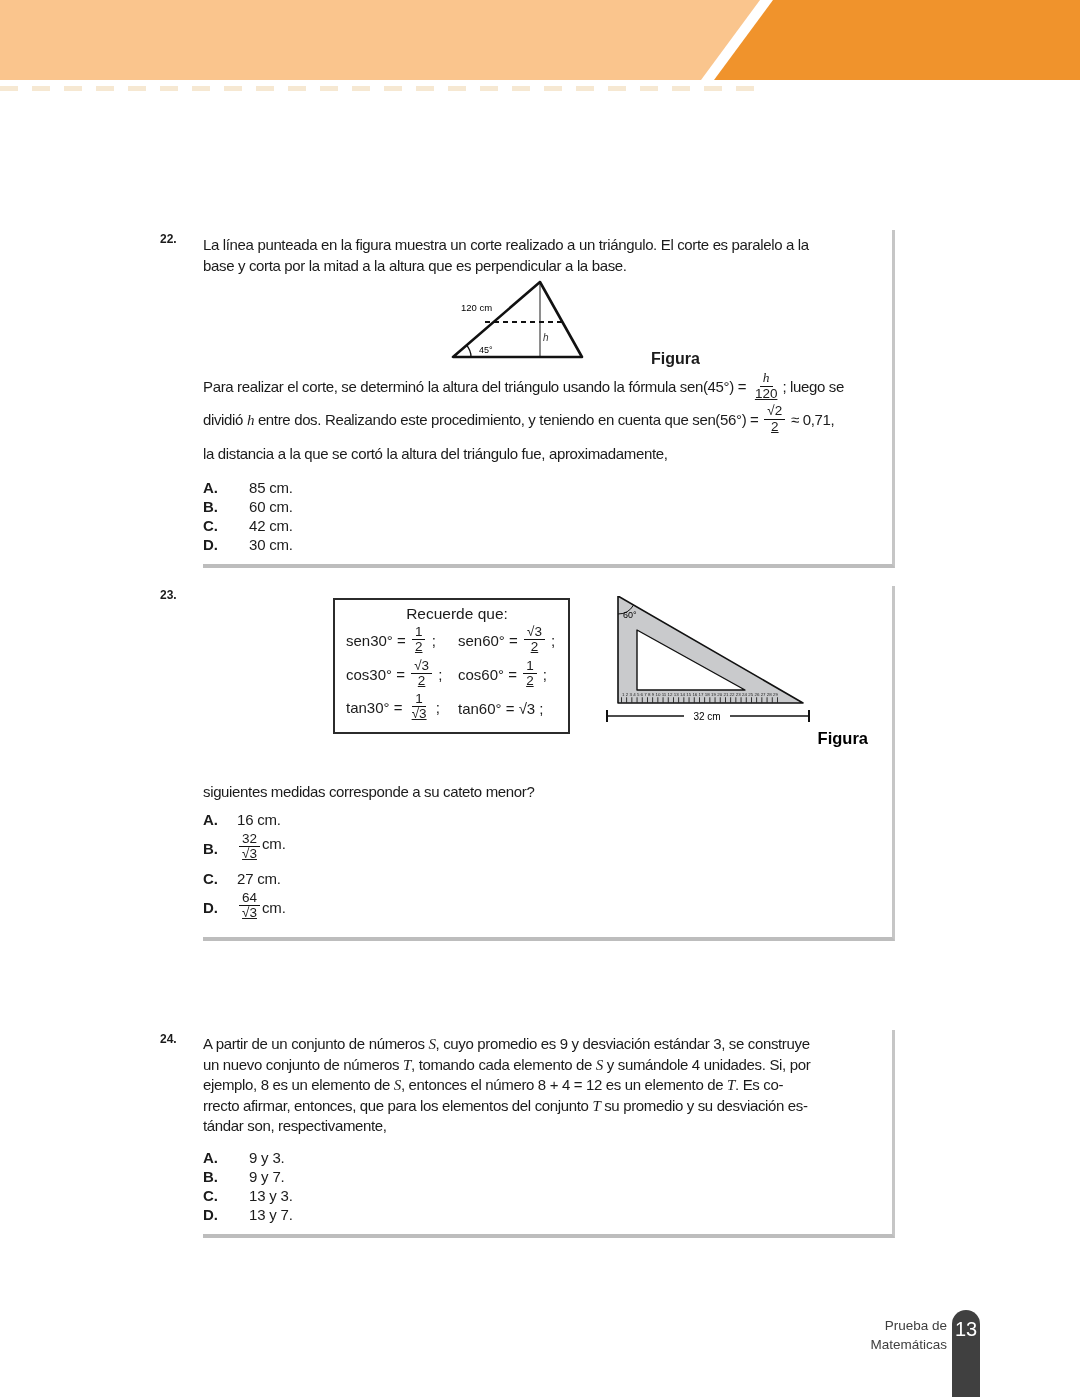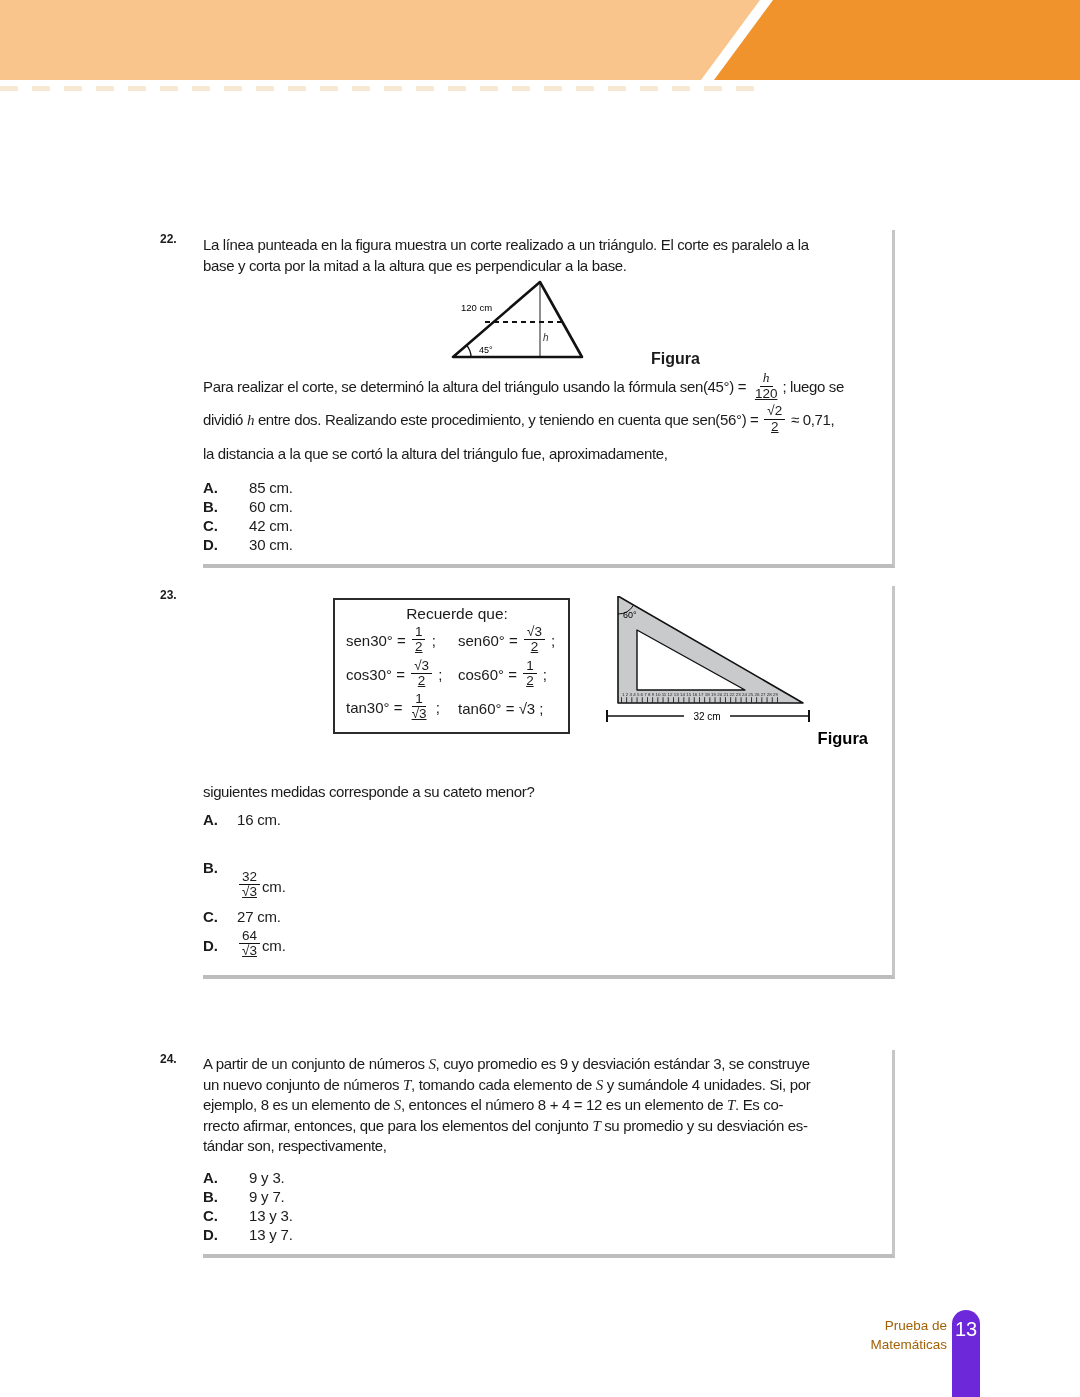--- a/index.html
+++ b/index.html
@@ -37,23 +37,23 @@
   #row23{position:relative;height:158px;margin-top:6px;}
   #recall{position:absolute;left:130px;top:2px;width:222px;border:2px solid #2b2b2b;
           padding:5px 0 8px 11px;font-size:15px;}
   #recall .rtitle{text-align:center;font-size:15.5px;margin-bottom:2px;}
   #recall .rrow{display:flex;margin-top:4px;align-items:center;}
   #recall .rcell-l{width:112px;flex:none;}
   #fig23{position:absolute;left:403px;top:0;}
 
   
   #footer-label{position:absolute;right:133px;top:1316px;text-align:right;
-    color:#a16207;font-size:13.5px;line-height:19px;}
+    color:#404040;font-size:13.5px;line-height:19px;}
   #page-tab{position:absolute;left:952px;top:1310px;width:28px;height:87px;
-    background:#6d28d9;border-radius:14px 14px 0 0;text-align:center;}
+    background:#404040;border-radius:14px 14px 0 0;text-align:center;}
   #page-tab .pnum{color:#ffffff;font-size:20px;line-height:1;display:inline-block;margin-top:9px;}
 
   svg text{font-family:"Liberation Sans","DejaVu Sans",sans-serif;}
 </style>
 </head>
 <body>
 
 <div id="page">
 
   <div id="header">
@@ -167,21 +167,21 @@
 
       <div class="qtext" style="margin-top:6px;"><br><span>siguientes medidas corresponde a su cateto menor?</span></div>
 
       <div class="opts w34 optsp">
         <div class="opt">
           <span class="olabel">A.</span>
           <span><span>16 cm.</span></span>
         </div>
         <div class="opt" style="margin-top:4px;">
           <span class="olabel">B.</span>
-          <span style="display:inline-flex;align-items:center;margin-top:38px;">
+          <span style="display:inline-flex;">
               <span class="frac">
                 <span class="fnum">32</span>
                 <span class="fden">√3</span>
               </span>
               <span> cm.</span>
             </span>
         </div>
         <div class="opt" style="margin-top:4px;">
           <span class="olabel">C.</span>
           <span><span>27 cm.</span></span>
@@ -193,21 +193,21 @@
                 <span class="fnum">64</span>
                 <span class="fden">√3</span>
               </span>
               <span> cm.</span>
             </span>
         </div>
       </div>
     </div>
   </div>
 
-  <div class="question" style="top:1030px;margin-top:20px;">
+  <div class="question" style="top:1030px;">
     <div class="qnum">24.</div>
     <div class="qbox">
       <div class="qtext" style="line-height:20.5px;"><span>A partir de un conjunto de números </span><span class="mvar">S</span><span>, cuyo promedio es 9 y desviación estándar 3, se construye</span><br><span>un nuevo conjunto de números </span><span class="mvar">T</span><span>, tomando cada elemento de </span><span class="mvar">S</span><span> y sumándole 4 unidades. Si, por</span><br><span>ejemplo, 8 es un elemento de </span><span class="mvar">S</span><span>, entonces el número 8 + 4 = 12 es un elemento de </span><span class="mvar">T</span><span>. Es co-</span><br><span>rrecto afirmar, entonces, que para los elementos del conjunto </span><span class="mvar">T</span><span> su promedio y su desviación es-</span><br><span>tándar son, respectivamente,</span></div>
 
       <div class="opts w46" style="margin-top:11px;">
         <div class="opt">
           <span class="olabel">A.</span>
           <span><span>9 y 3.</span></span>
         </div>
         <div class="opt">

